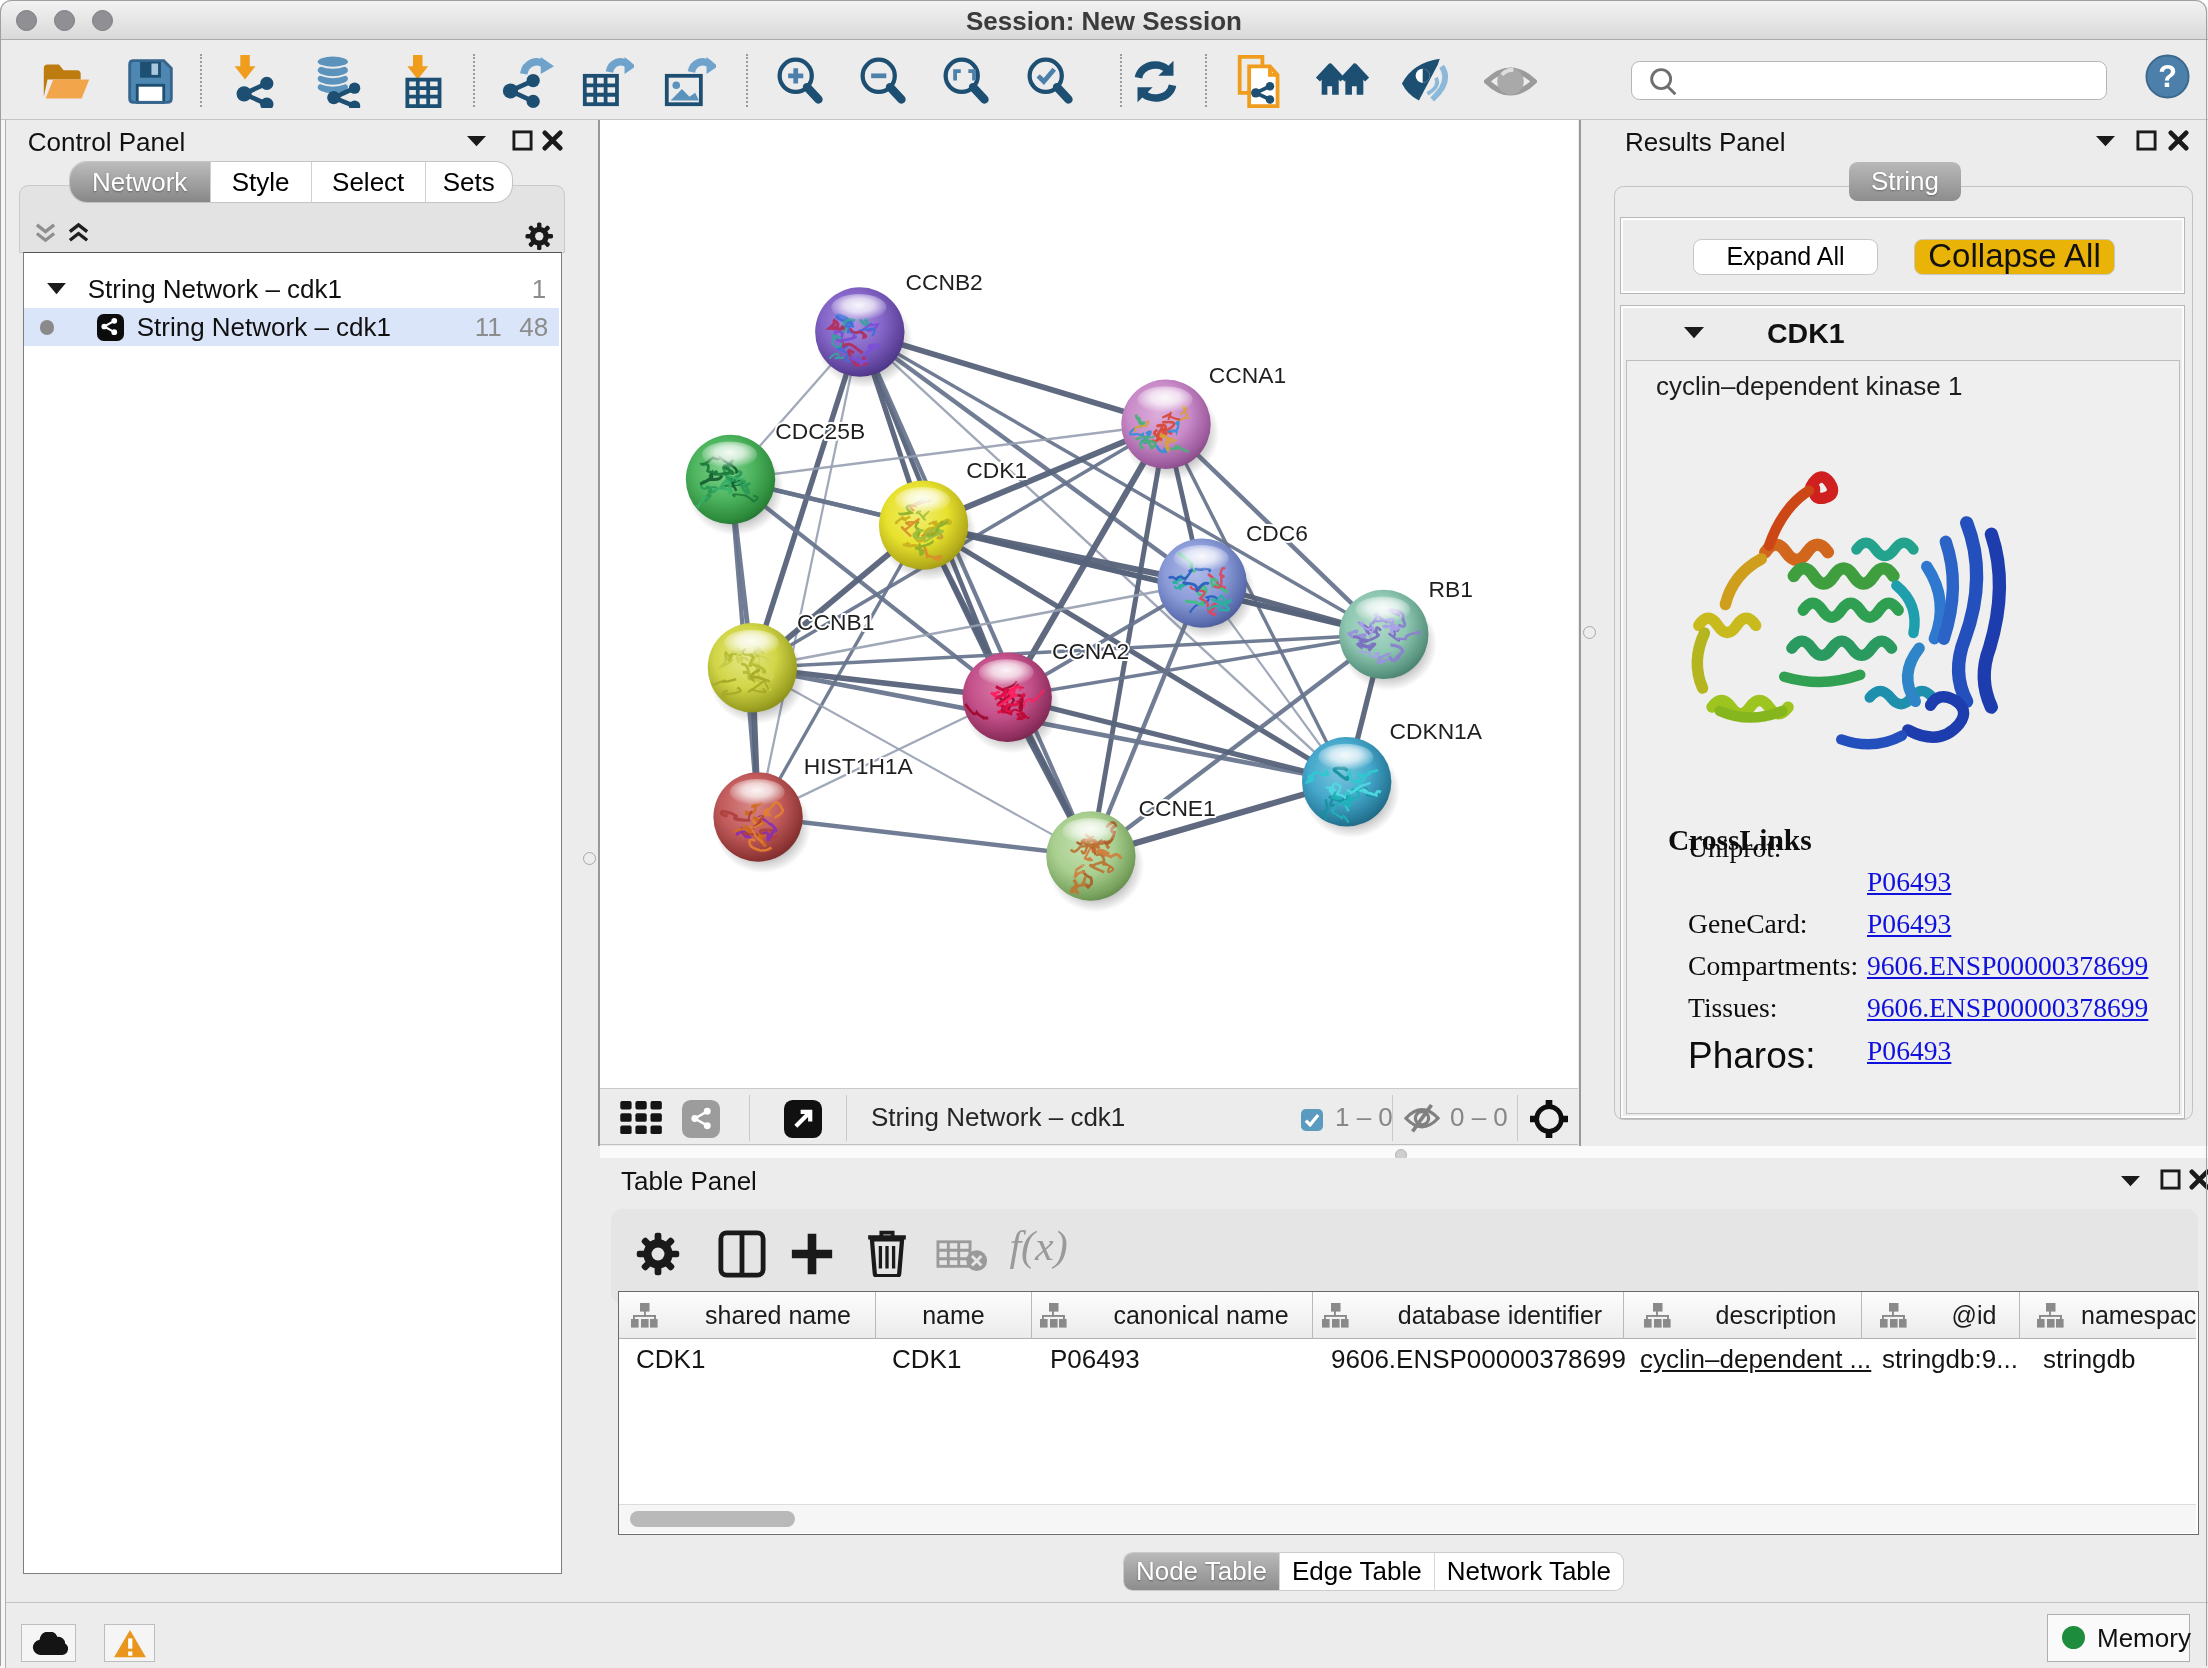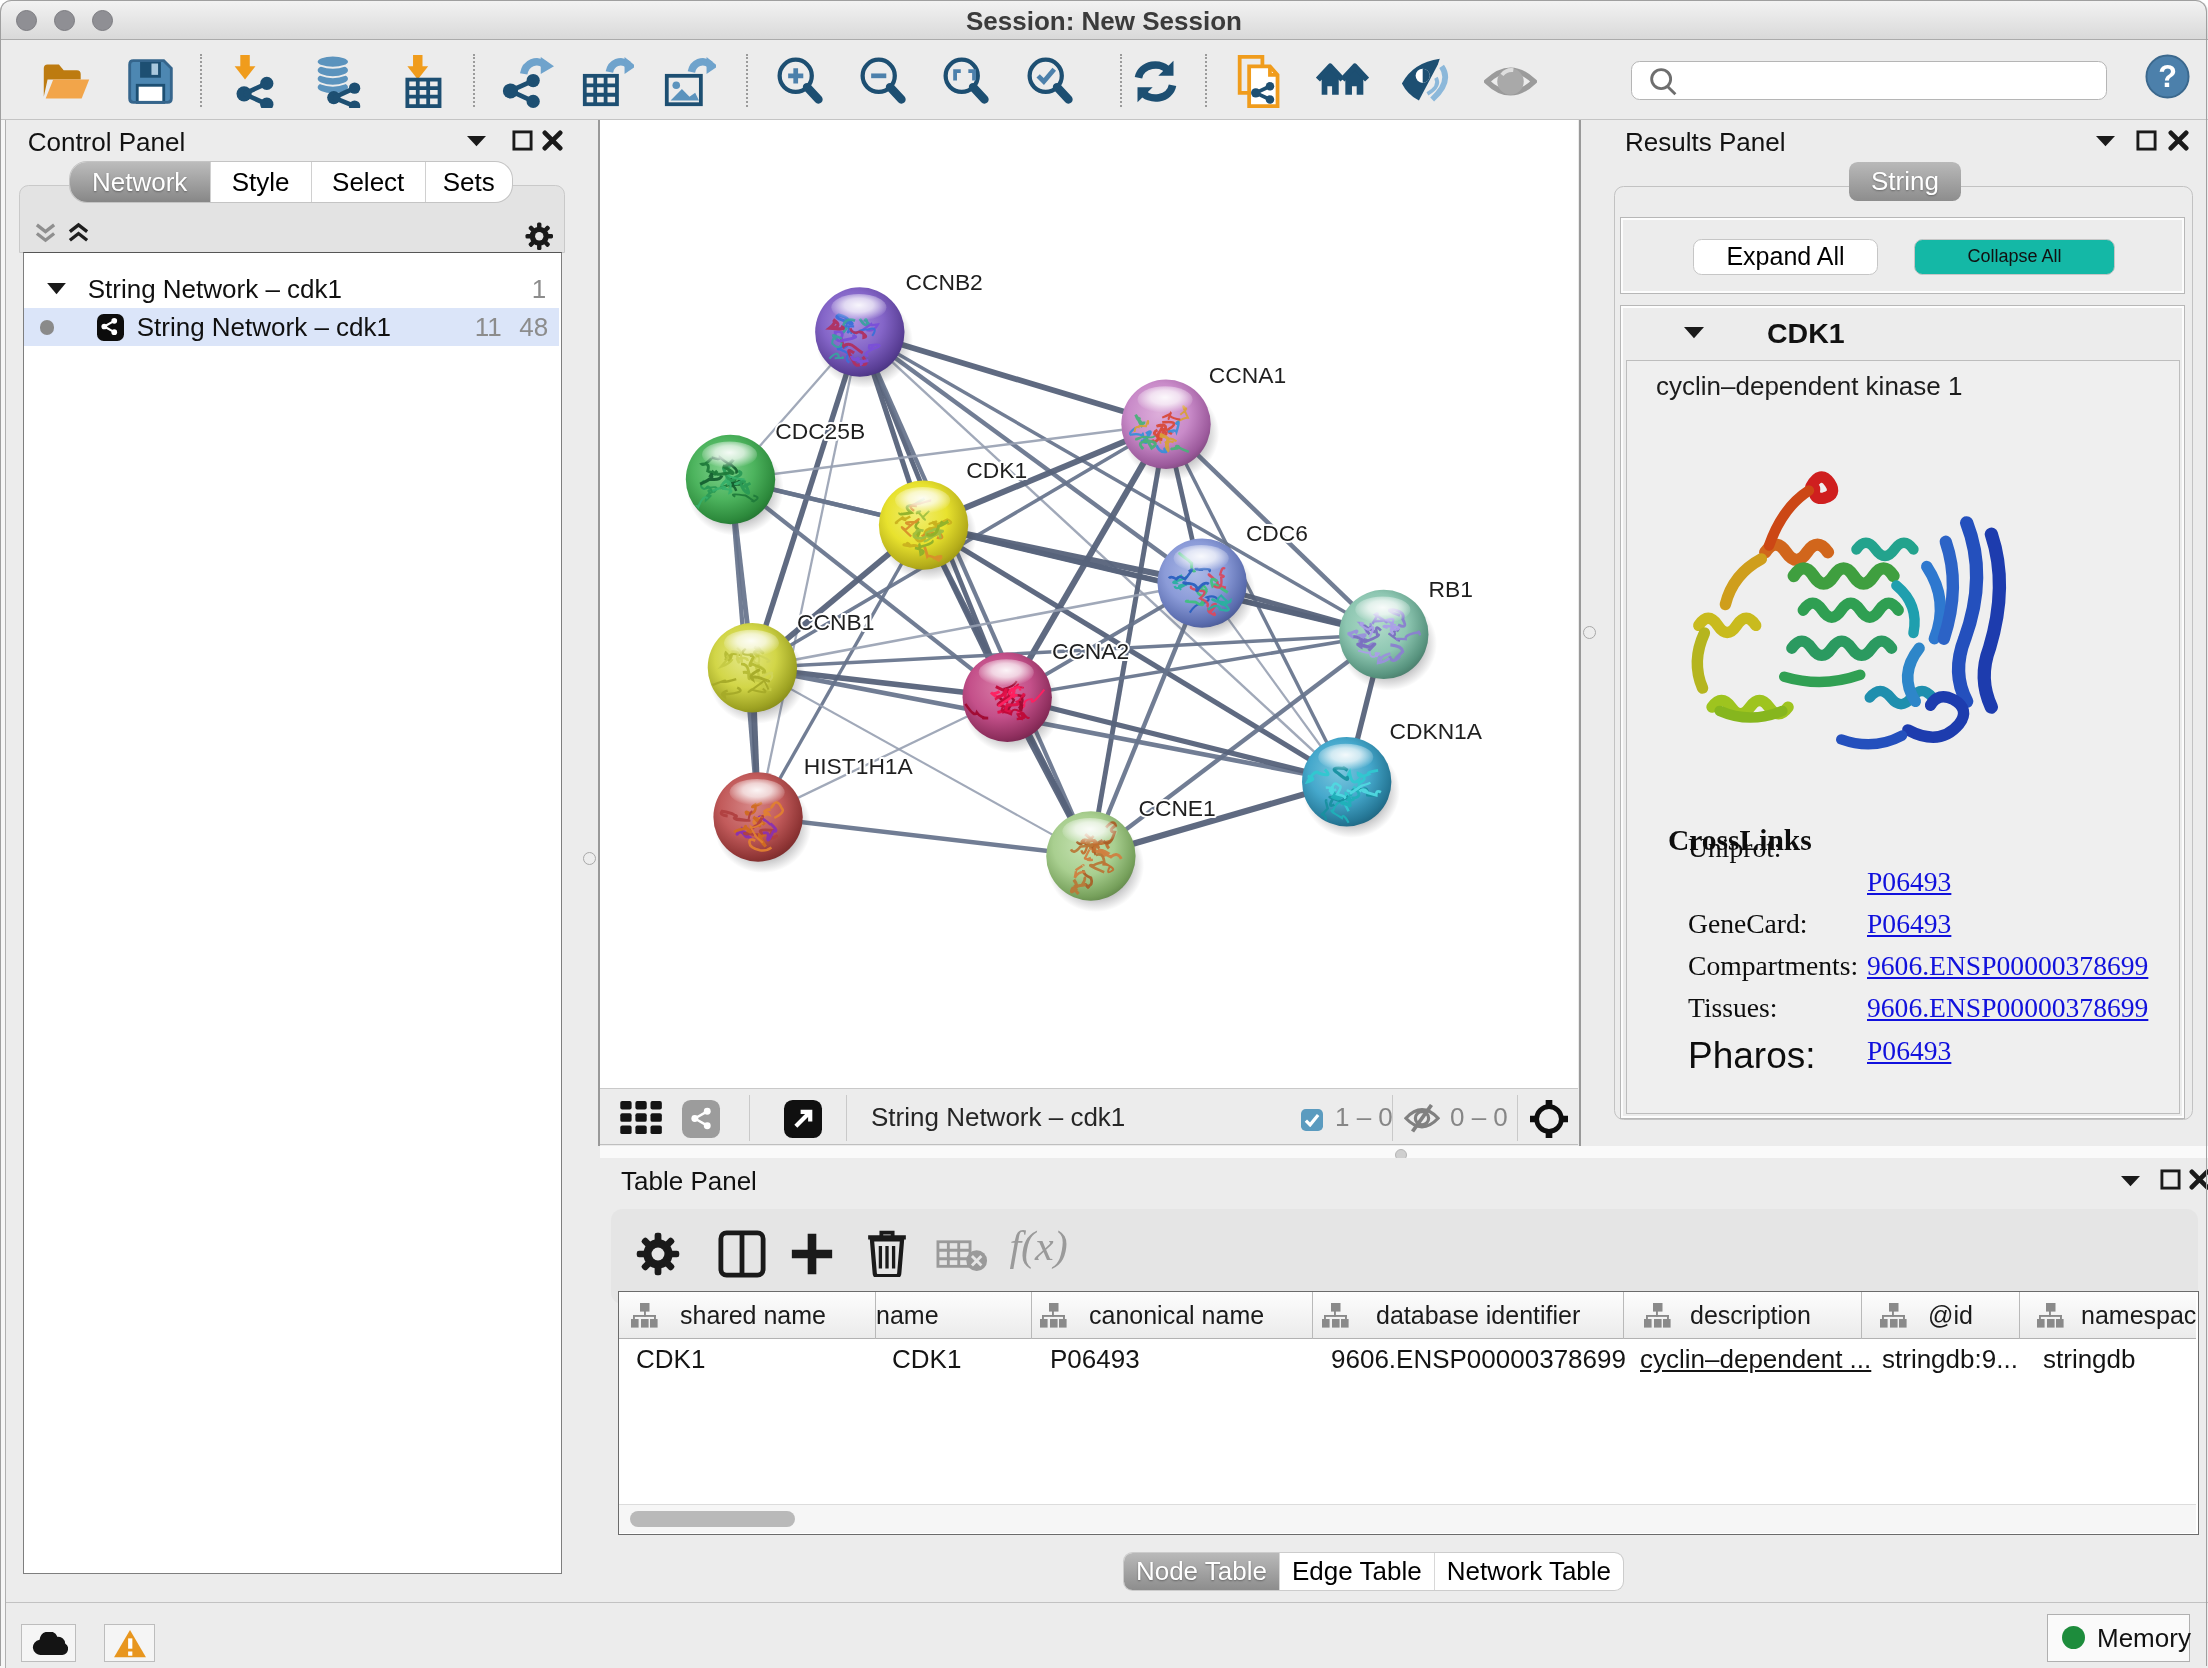--- a/index.html
+++ b/index.html
@@ -27,21 +27,21 @@
   .panel-title { font-size:26px; color:#111; }
   #canvas { left:600px; top:120px; width:978px; height:968px; background:#ffffff; }
   #netbar { left:600px; top:1088px; width:978px; height:57px; background:#ececec;
     border-top:1px solid #c9c9c9; border-bottom:1px solid #bfbfbf; }
   #splitstrip { left:600px; top:1146px; width:1608px; height:12.4px; background:#fafafa; }
   #resultspanel { left:1581px; top:120px; width:628px; height:1026px; background:#ececec; }
   #tablepanel { left:600px; top:1158px; width:1608px; height:443px; background:#ececec; }
   #bottombar { left:0px; top:1602px; width:2208px; height:67px; background:#ececec;
     border-top:1px solid #c2c2c2; }
   .hcell { position:absolute; top:0px; height:47px; line-height:47px; font-size:25px;
-    color:#1a1a1a; text-align:left; }
+    color:#1a1a1a; text-align:center; }
   .dcell { position:absolute; top:49px; height:36px; line-height:36px; font-size:26px; color:#141414; }
   .treeico { position:absolute; top:10.5px; width:27px; height:25px;
     background:
       linear-gradient(#8a8a8a,#8a8a8a) 8.6px 0px/9.5px 8.6px no-repeat,
       linear-gradient(#8a8a8a,#8a8a8a) 12.4px 8.6px/1.9px 5.7px no-repeat,
       linear-gradient(#8a8a8a,#8a8a8a) 1.9px 12.4px/23px 1.9px no-repeat,
       linear-gradient(#8a8a8a,#8a8a8a) 1.9px 12.4px/1.9px 4.8px no-repeat,
       linear-gradient(#8a8a8a,#8a8a8a) 23px 12.4px/1.9px 4.8px no-repeat,
       linear-gradient(#8a8a8a,#8a8a8a) 0px 16px/7.6px 8.6px no-repeat,
       linear-gradient(#8a8a8a,#8a8a8a) 9.5px 16px/7.6px 8.6px no-repeat,
@@ -763,21 +763,21 @@
     </svg>
   <svg class="abs" style="left:587px;top:9.5px;" width="21" height="21" viewBox="0 0 22 22">
       <path d="M3 3 L19 19 M19 3 L3 19" stroke="#1a1a1a" stroke-width="5" stroke-linecap="round"></path>
     </svg>
 
   <div class="abs" style="left:33px;top:66px;width:579px;height:934px;background:#ececec;border:1px solid #c2c2c2;border-radius:9.5px;"></div>
   <div class="abs" style="left:268px;top:42px;width:112px;height:39px;background:linear-gradient(#b9b9b9,#8d8d8d);border-radius:8.6px;color:#fff;font-size:26px;text-align:center;line-height:39px;text-shadow:0 1px 1.9px rgba(0,0,0,0.3);">String</div>
 
   <div class="abs" style="left:39px;top:97px;width:565px;height:77px;background:#ececec;border:1.9px solid #b7b7b7;box-shadow:inset 0 0 0 1.9px #fdfdfd;"></div>
   <div class="abs" style="left:112px;top:119px;width:185px;height:36px;background:#fff;border:1.9px solid #c6c6c6;border-radius:8.6px;font-size:25px;text-align:center;line-height:32px;color:#000000;">Expand All</div>
-  <div class="abs" style="left:333px;top:119px;width:201px;height:36px;background:#14b8a6;border:1.9px solid #c6c6c6;border-radius:8.6px;font-size:18px;text-align:center;line-height:32px;color:#111;">Collapse All</div>
+  <div class="abs" style="left:333px;top:119px;width:201px;height:36px;background:#eab308;border:1.9px solid #c6c6c6;border-radius:8.6px;font-size:33px;text-align:center;line-height:32px;color:#111;">Collapse All</div>
 
   <div class="abs" style="left:39px;top:185px;width:565px;height:814px;background:#ececec;border:1.9px solid #b7b7b7;box-shadow:inset 0 0 0 1.9px #fdfdfd;"></div>
   <svg class="abs" style="left:102px;top:205px;" width="22" height="14.3" viewBox="0 0 23 15">
       <path d="M1 2 h21 L11.5 14 z" fill="#1a1a1a"></path>
     </svg>
   <div class="abs" style="left:186px;top:197px;font-size:28.5px;font-weight:bold;color:#111;">CDK1</div>
   <div class="abs" style="left:45px;top:240px;width:554px;height:754px;background:#efefef;border:1px solid #bdbdbd;"></div>
   <div class="abs" style="left:75px;top:251px;font-size:26px;color:#1c1c1c;">cyclin–dependent kinase 1</div>
 
   <svg class="abs" style="left:89px;top:342px;" width="352" height="304" viewBox="0 0 370 320">

